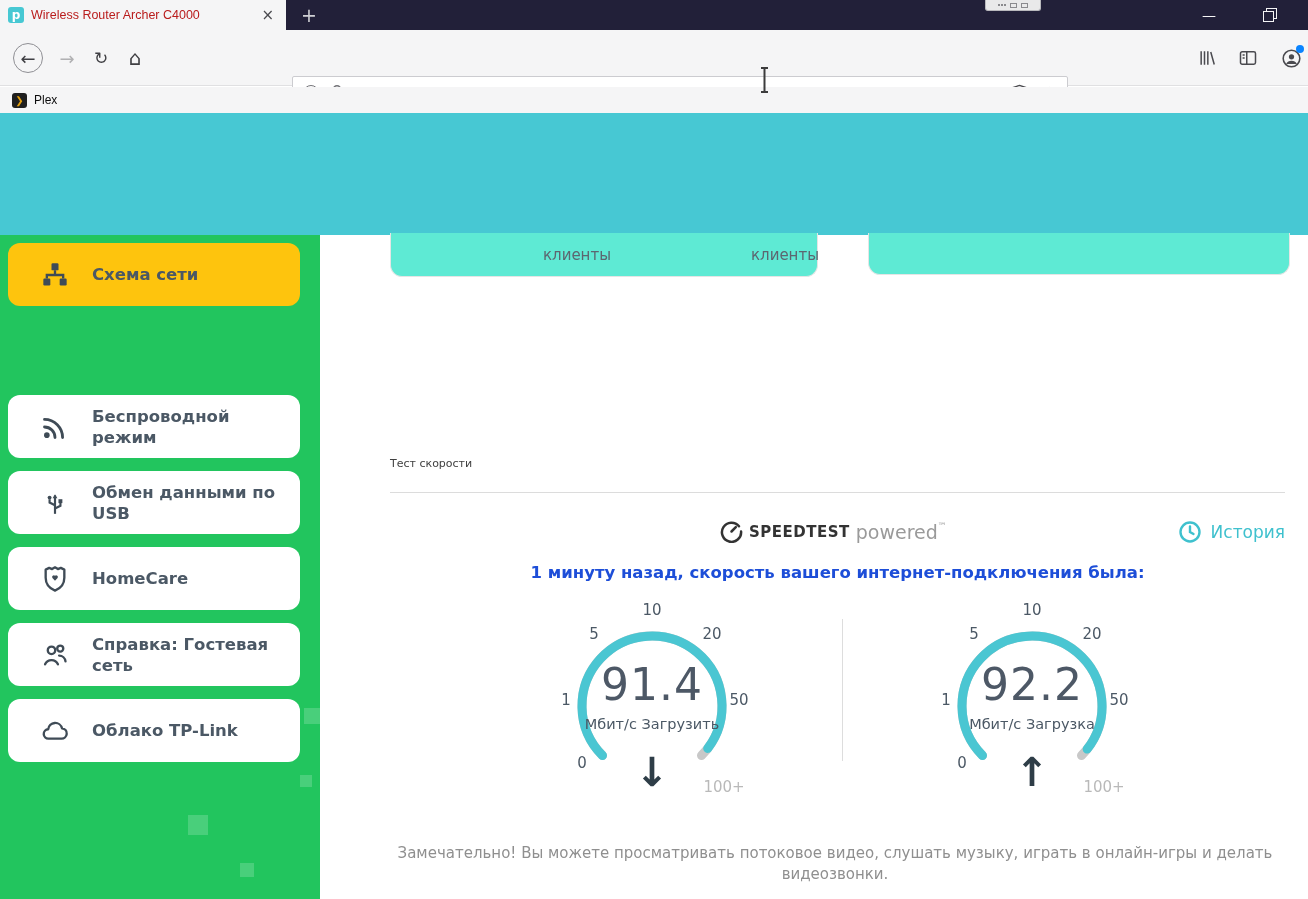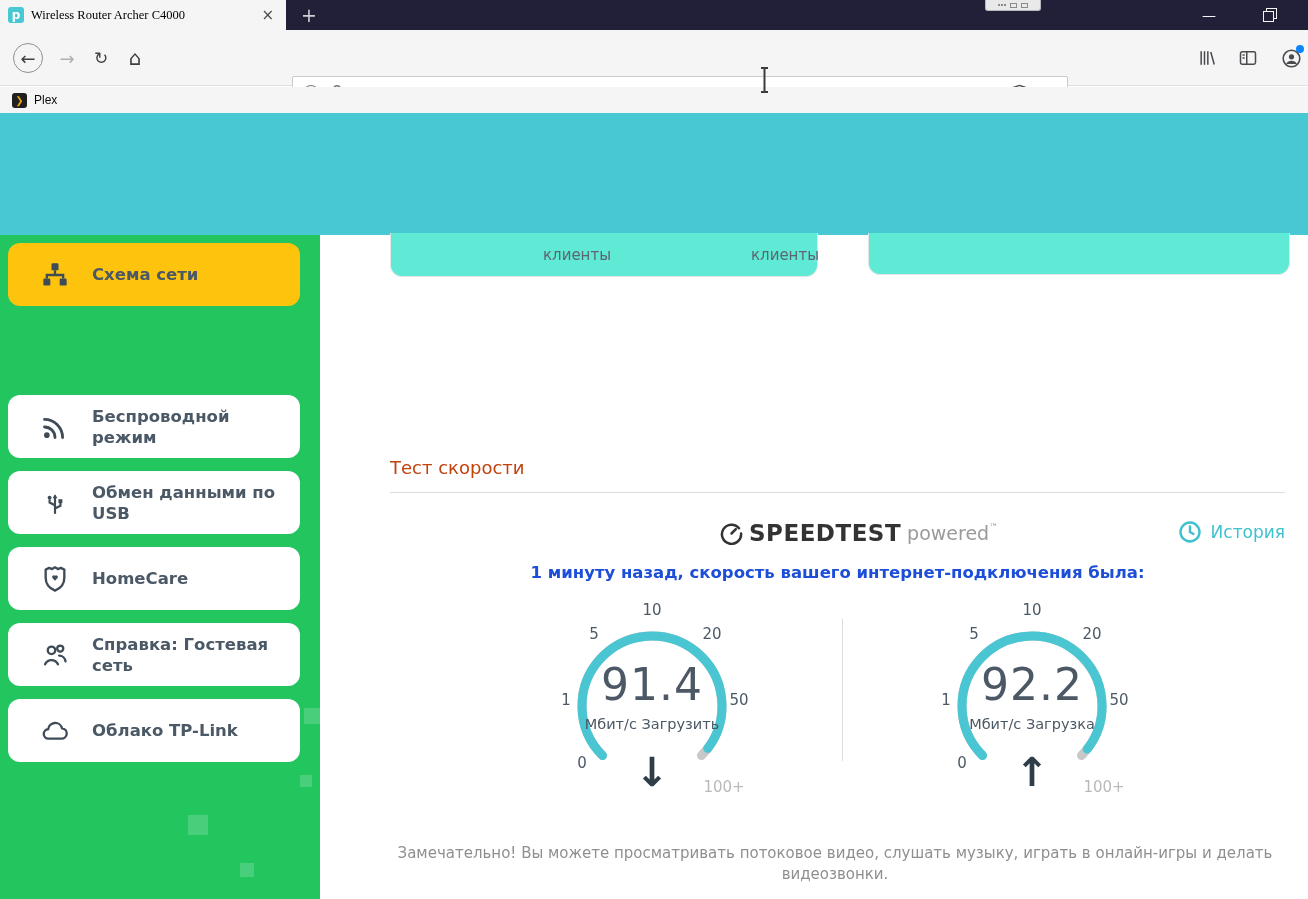--- a/index.html
+++ b/index.html
@@ -4,21 +4,21 @@
 <style>
   * { margin:0; padding:0; box-sizing:border-box; }
   html,body { width:1308px; height:899px; overflow:hidden; }
   body { font-family:"DejaVu Sans", sans-serif; }
   .screen { position:relative; width:1308px; height:899px; background:#fff; overflow:hidden; }
 
   
   .tabbar { position:absolute; left:0; top:0; width:1308px; height:30px; background:#222039; }
   .ff-tab { position:absolute; left:0; top:0; width:286px; height:30px; background:#f5f5f6; display:flex; align-items:center; padding:0 8px; gap:7px; }
   .favicon { width:16px; height:16px; border-radius:3px; background:#47c8d3; color:#fff; font-size:12px; font-weight:bold; display:flex; align-items:center; justify-content:center; flex:0 0 16px; }
-  .tab-title { font-family:Liberation Serif, serif; font-size:12.5px; color:#000000; white-space:nowrap; overflow:hidden; flex:1; }
+  .tab-title { font-family:Liberation Sans, sans-serif; font-size:12.5px; color:#b91c1c; white-space:nowrap; overflow:hidden; flex:1; }
   .tab-close { color:#4a4a4f; font-size:15px; padding:0 4px; cursor:default; }
   .newtab-btn { position:absolute; left:296px; top:2px; width:26px; height:26px; color:#cfcfd4; font-size:19px; text-align:center; line-height:26px; }
   .mini-widget { position:absolute; left:985px; top:0; width:56px; height:11px; background:#e9e9ea; border:1px solid #b9b9bd; border-top:none; border-radius:0 0 3px 3px; display:flex; align-items:center; justify-content:center; gap:4px; }
   .mini-widget i { display:block; width:7px; height:5px; border:1px solid #8a8a8e; }
   .mini-widget b { display:block; width:8px; height:2px; border-top:2px dotted #8a8a8e; }
   .win-btn { position:absolute; top:0; height:30px; width:34px; color:#f5f5f6; display:flex; align-items:center; justify-content:center; }
   .win-min { left:1192px; font-size:14px; }
   .win-restore { left:1252px; }
   .restore-glyph { position:relative; width:10px; height:10px; }
   .restore-glyph::before { content:""; position:absolute; left:2px; top:-2px; width:9px; height:9px; border:1px solid #f5f5f6; }
@@ -70,25 +70,25 @@
   .side-label { font-size:16.5px; color:#4b5865; line-height:21px; }
   .side-icon { width:30px; height:30px; flex:0 0 30px; display:flex; align-items:center; justify-content:center; }
   .deco { position:absolute; background:rgba(255,255,255,0.18); }
 
   
   .main { position:absolute; left:320px; top:235px; width:988px; height:664px; background:#fff; }
   .cut-card { position:absolute; top:-2px; background:#5eead4; border:1px solid #e5e5e5; border-top:none; border-radius:0 0 12px 12px; }
   .card-l { left:70px; width:428px; height:44px; }
   .card-r { left:548px; width:422px; height:42px; }
   .cut-card .cc-label { position:absolute; bottom:12px; font-size:15px; color:#5c6670; }
-  .section-title { position:absolute; left:70px; top:222px; font-size:18px; color:#c2410c; }
+  .section-title { position:absolute; left:70px; top:222px; font-size:11px; color:#404040; }
   .hr { position:absolute; left:70px; top:257px; width:895px; height:1px; background:#dcdcdc; }
   .speedtest-row { position:absolute; left:70px; top:285px; width:895px; height:30px; }
   .st-logo { position:absolute; left:330px; top:0; display:flex; align-items:center; gap:6px; }
-  .st-brand { font-size:23px; font-weight:bold; color:#333; letter-spacing:0.5px; }
+  .st-brand { font-size:15px; font-weight:bold; color:#333; letter-spacing:0.5px; }
   .st-powered { font-size:19px; color:#9a9a9a; }
   .st-tm { font-size:9px; color:#9a9a9a; vertical-align:top; }
   .history { position:absolute; right:0; top:0; display:flex; align-items:center; gap:9px; }
   .history-label { font-size:17px; color:#3fc1ce; }
   .subtitle { position:absolute; left:70px; top:328px; width:895px; text-align:center; font-size:16.5px; color:#1d4ed8;font-weight:bold; }
   .gauge-row { position:absolute; left:70px; top:366px; width:895px; height:215px; }
   .gauge { position:absolute; top:0; width:200px; height:210px; }
   .g1 { left:162px; } .g2 { left:542px; }
   .g-divider { position:absolute; left:452px; top:18px; width:1px; height:142px; background:#ddd; }
   .gauge svg.arc { position:absolute; left:0; top:0; }

